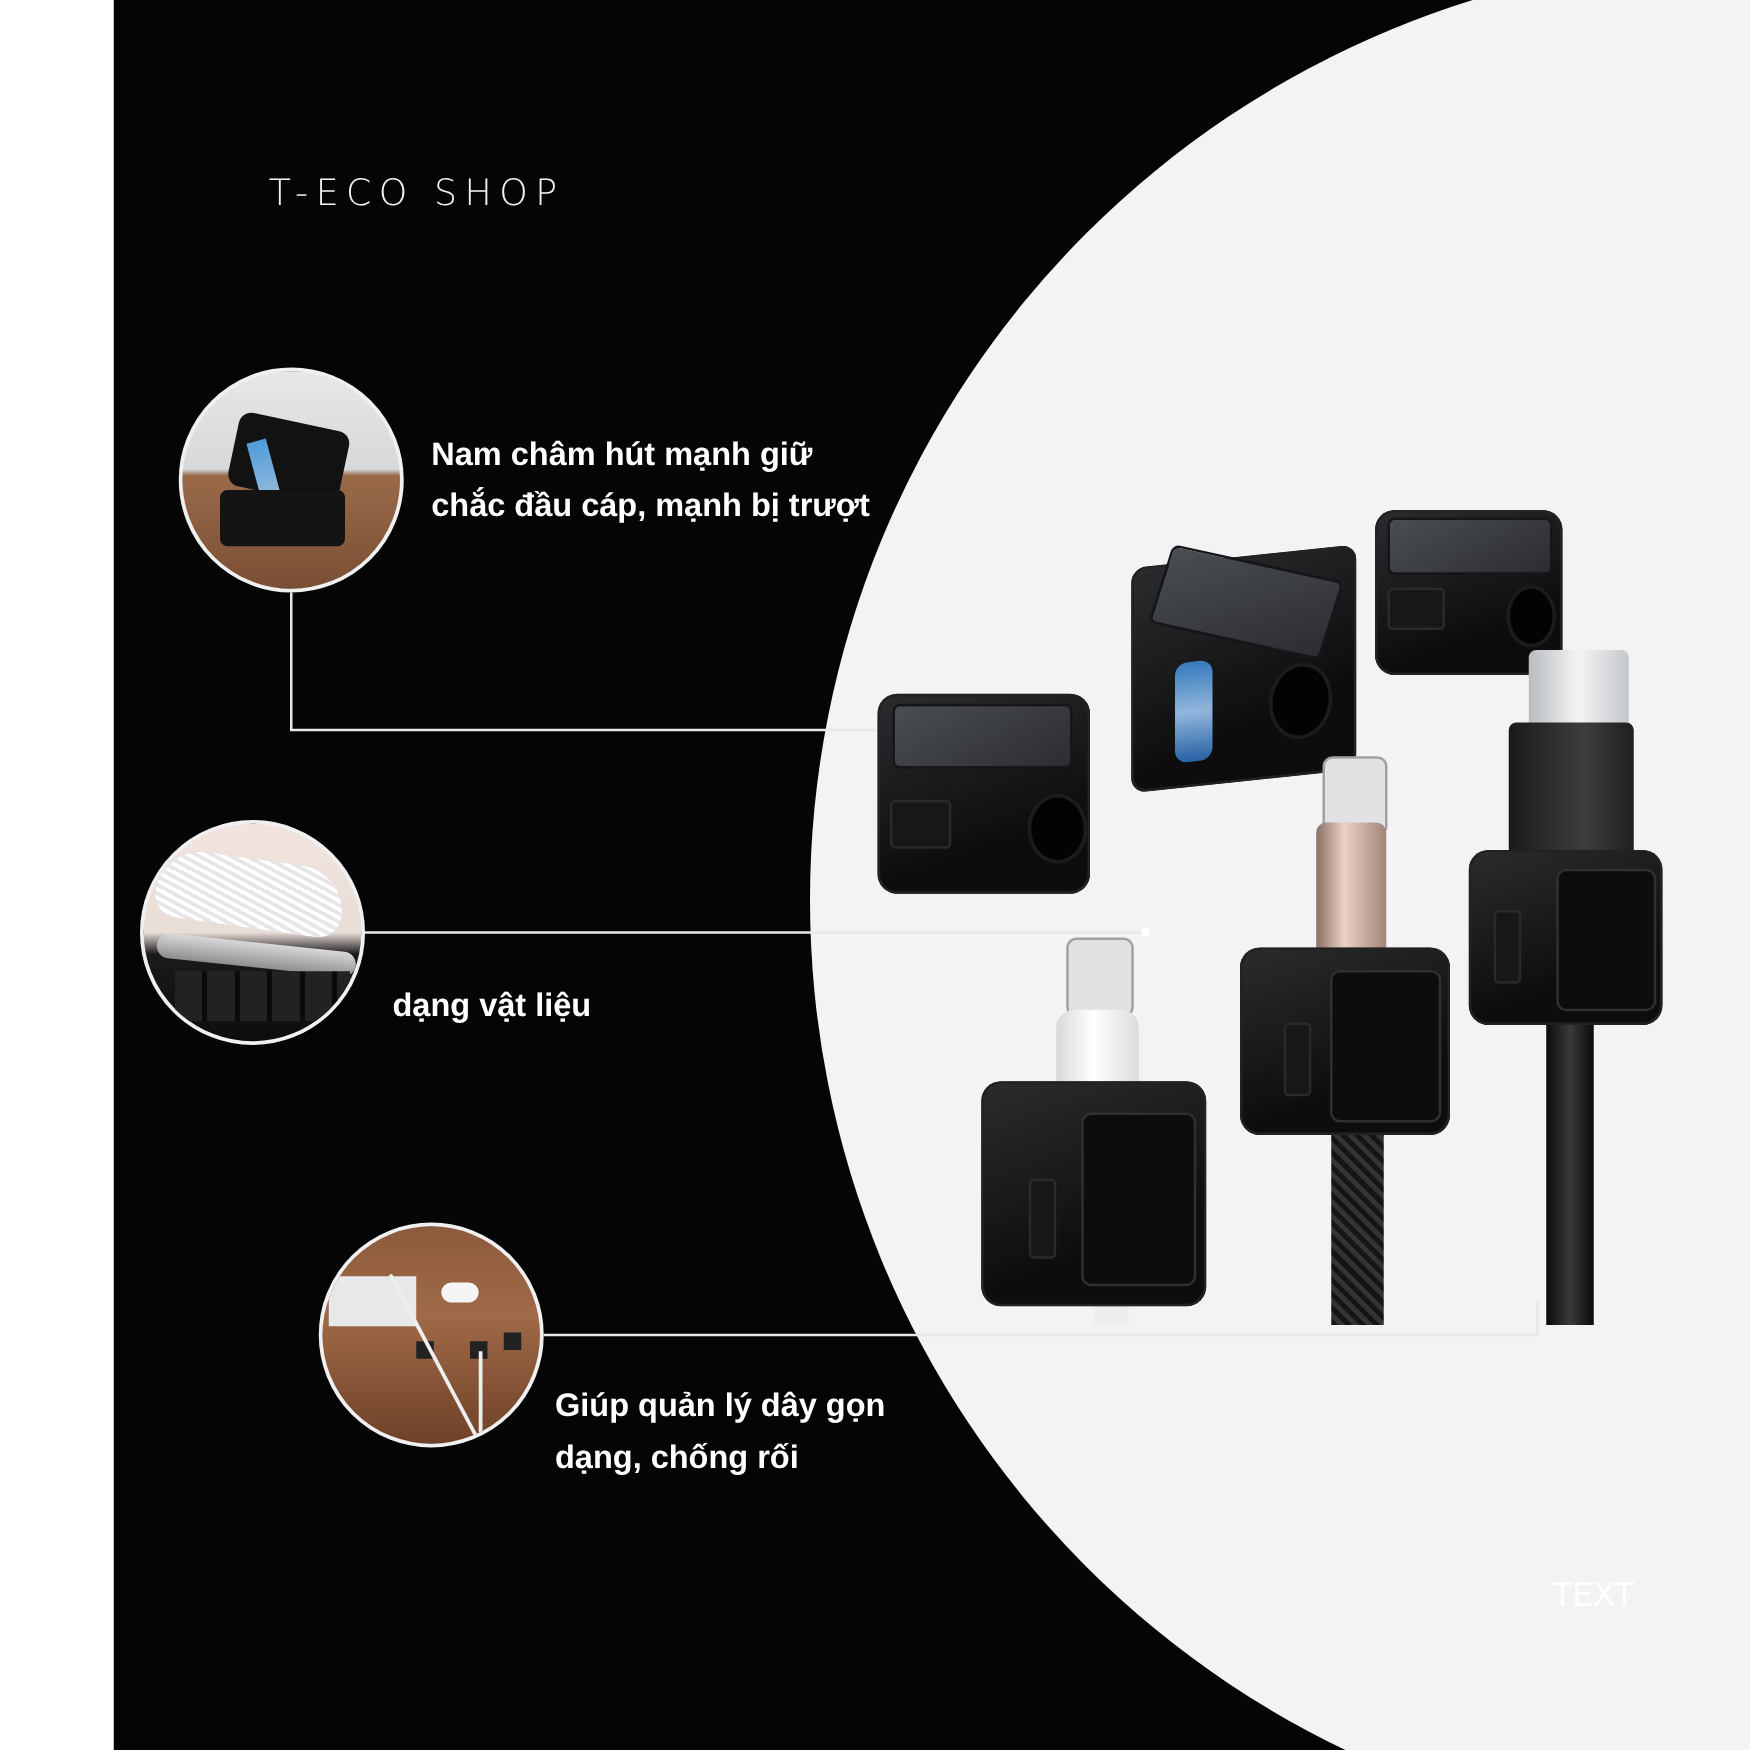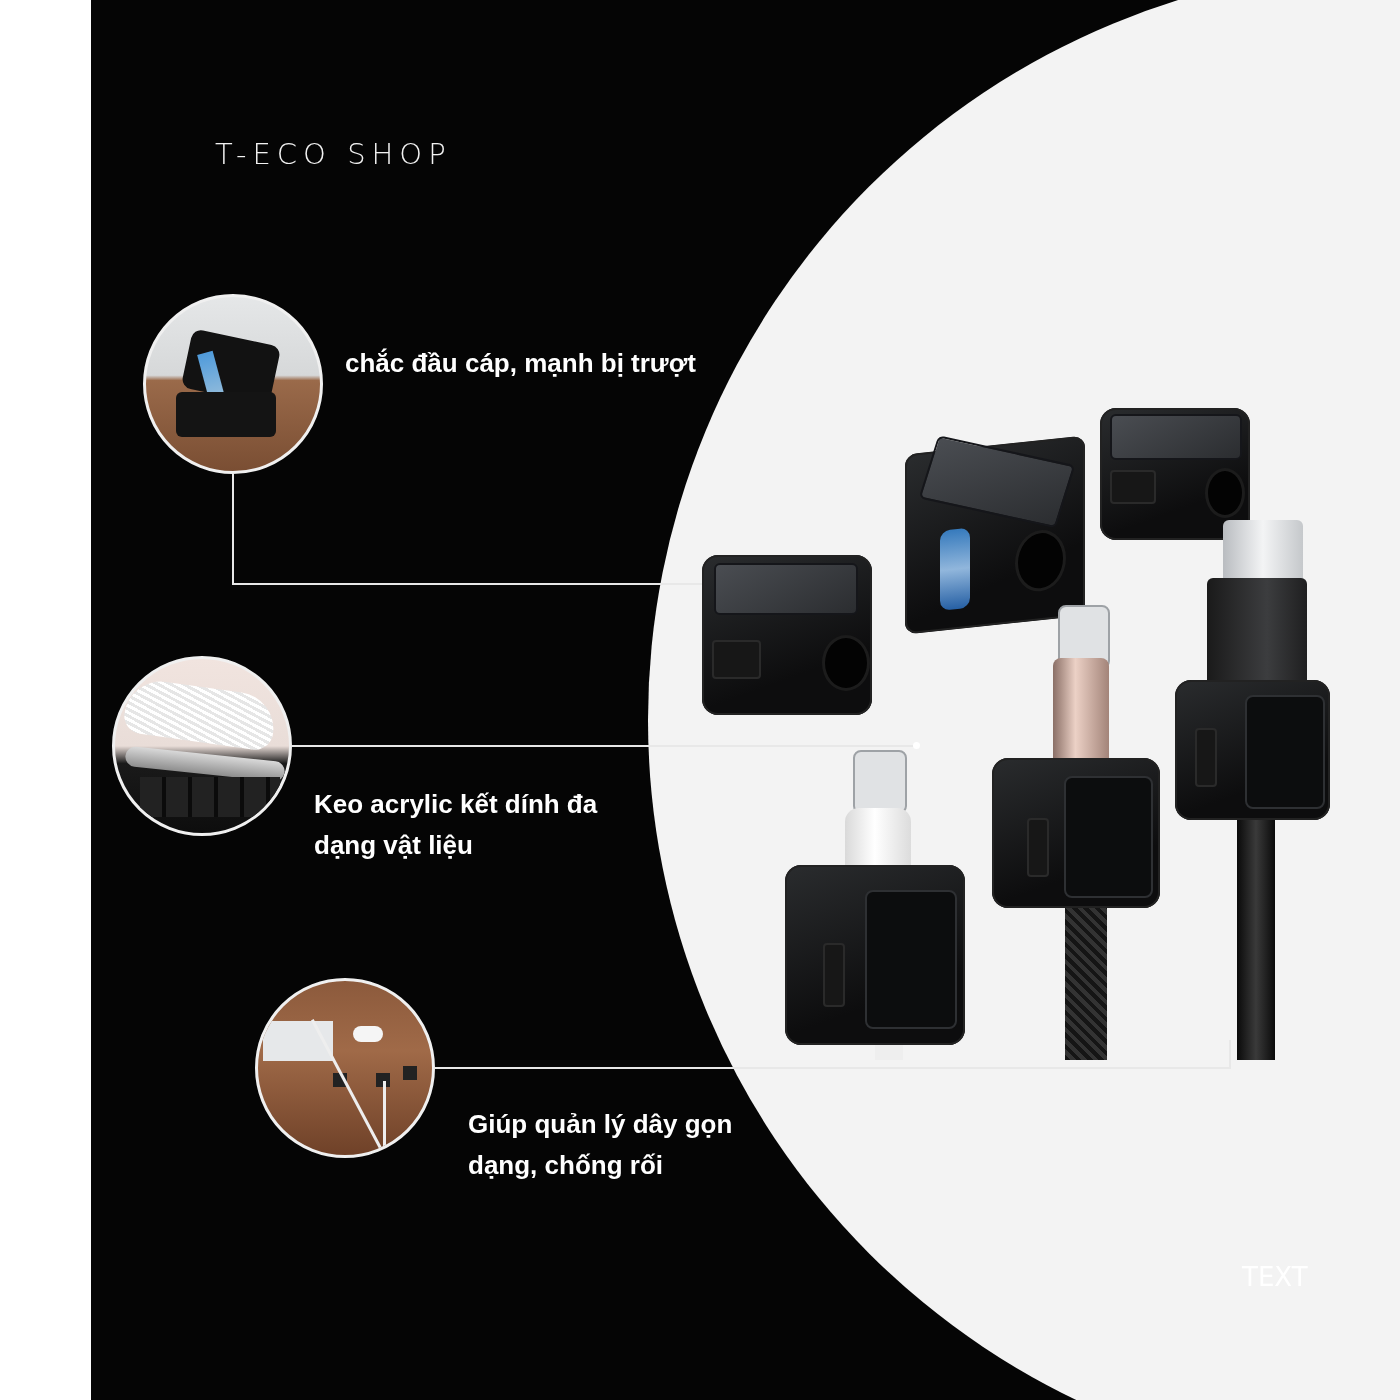--- a/index.html
+++ b/index.html
@@ -95,24 +95,24 @@
   <div style="position:absolute;left:5px;top:40px;width:70px;height:40px;background:#e6e8ea;"></div>
   <div style="position:absolute;left:95px;top:45px;width:30px;height:16px;background:#f5f5f5;border-radius:8px;"></div>
   <div style="position:absolute;left:75px;top:92px;width:14px;height:14px;background:#222;"></div>
   <div style="position:absolute;left:118px;top:92px;width:14px;height:14px;background:#222;"></div>
   <div style="position:absolute;left:145px;top:85px;width:14px;height:14px;background:#222;"></div>
   <div style="position:absolute;left:88px;top:30px;width:3px;height:150px;background:#eeeeee;transform:rotate(-28deg);"></div>
   <div style="position:absolute;left:125px;top:100px;width:3px;height:80px;background:#eeeeee;"></div>
 </div>
 
 <div class="feature" style="left:345px;top:343px;">
+  <div>Nam châm hút mạnh giữ</div>
   <div>chắc đầu cáp, mạnh bị trượt</div>
 </div>
 <div class="feature" style="left:314px;top:784px;">
-  <div>Keo acrylic kết dính đa</div>
   <div>dạng vật liệu</div>
 </div>
-<div class="feature" style="left:468px;top:1104px;">
+<div class="feature" style="left:444px;top:1104px;">
   <div>Giúp quản lý dây gọn</div>
   <div>dạng, chống rối</div>
 </div>
 
 <div class="ghost">TEXT</div>
 
 </body></html>

